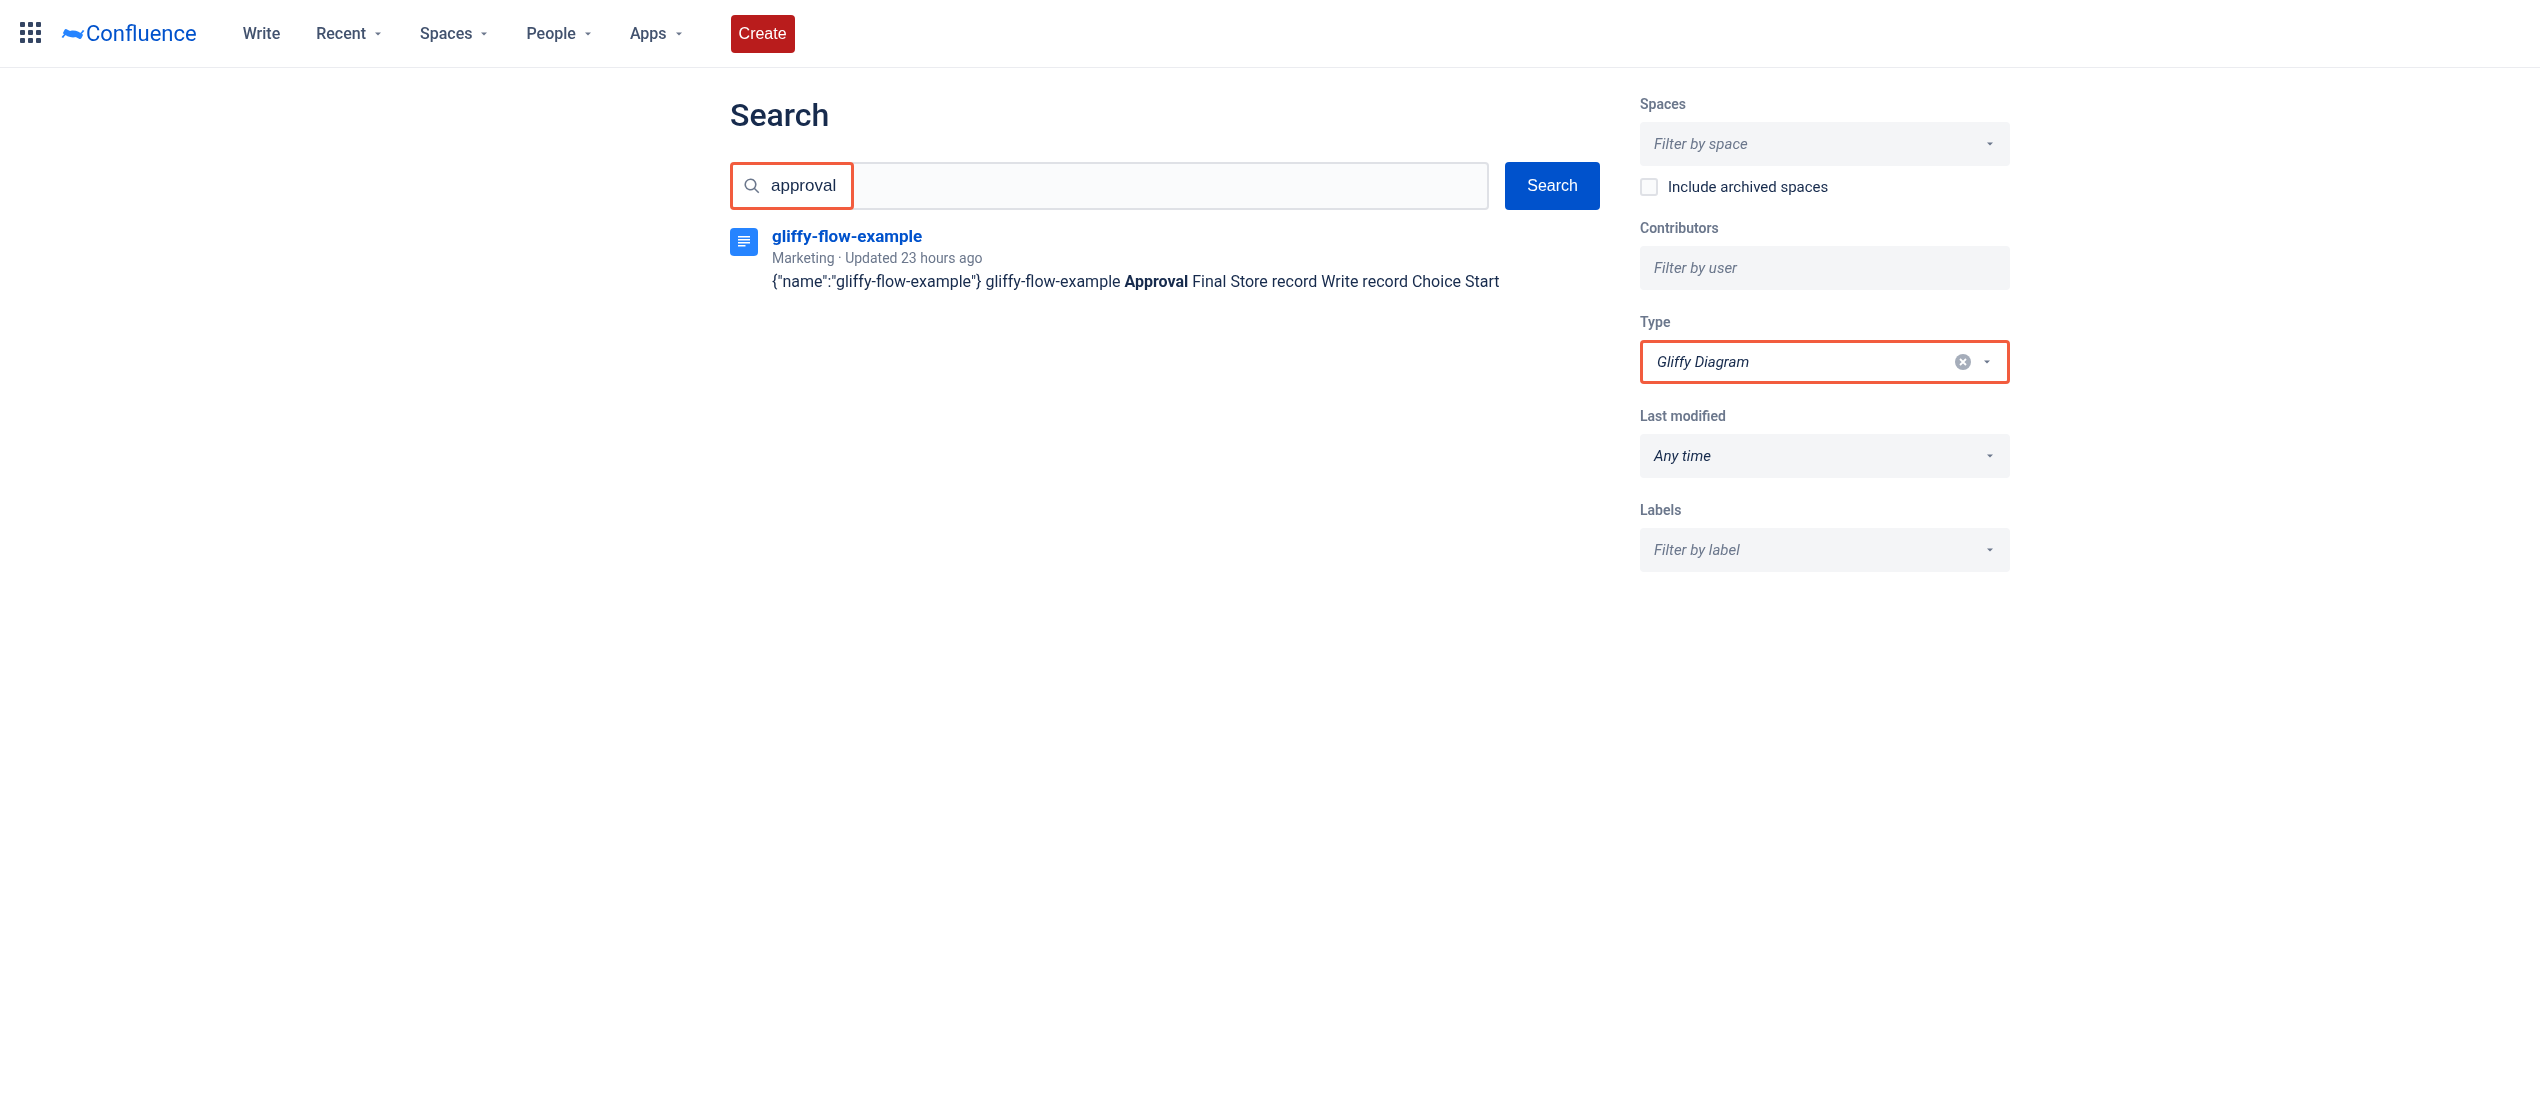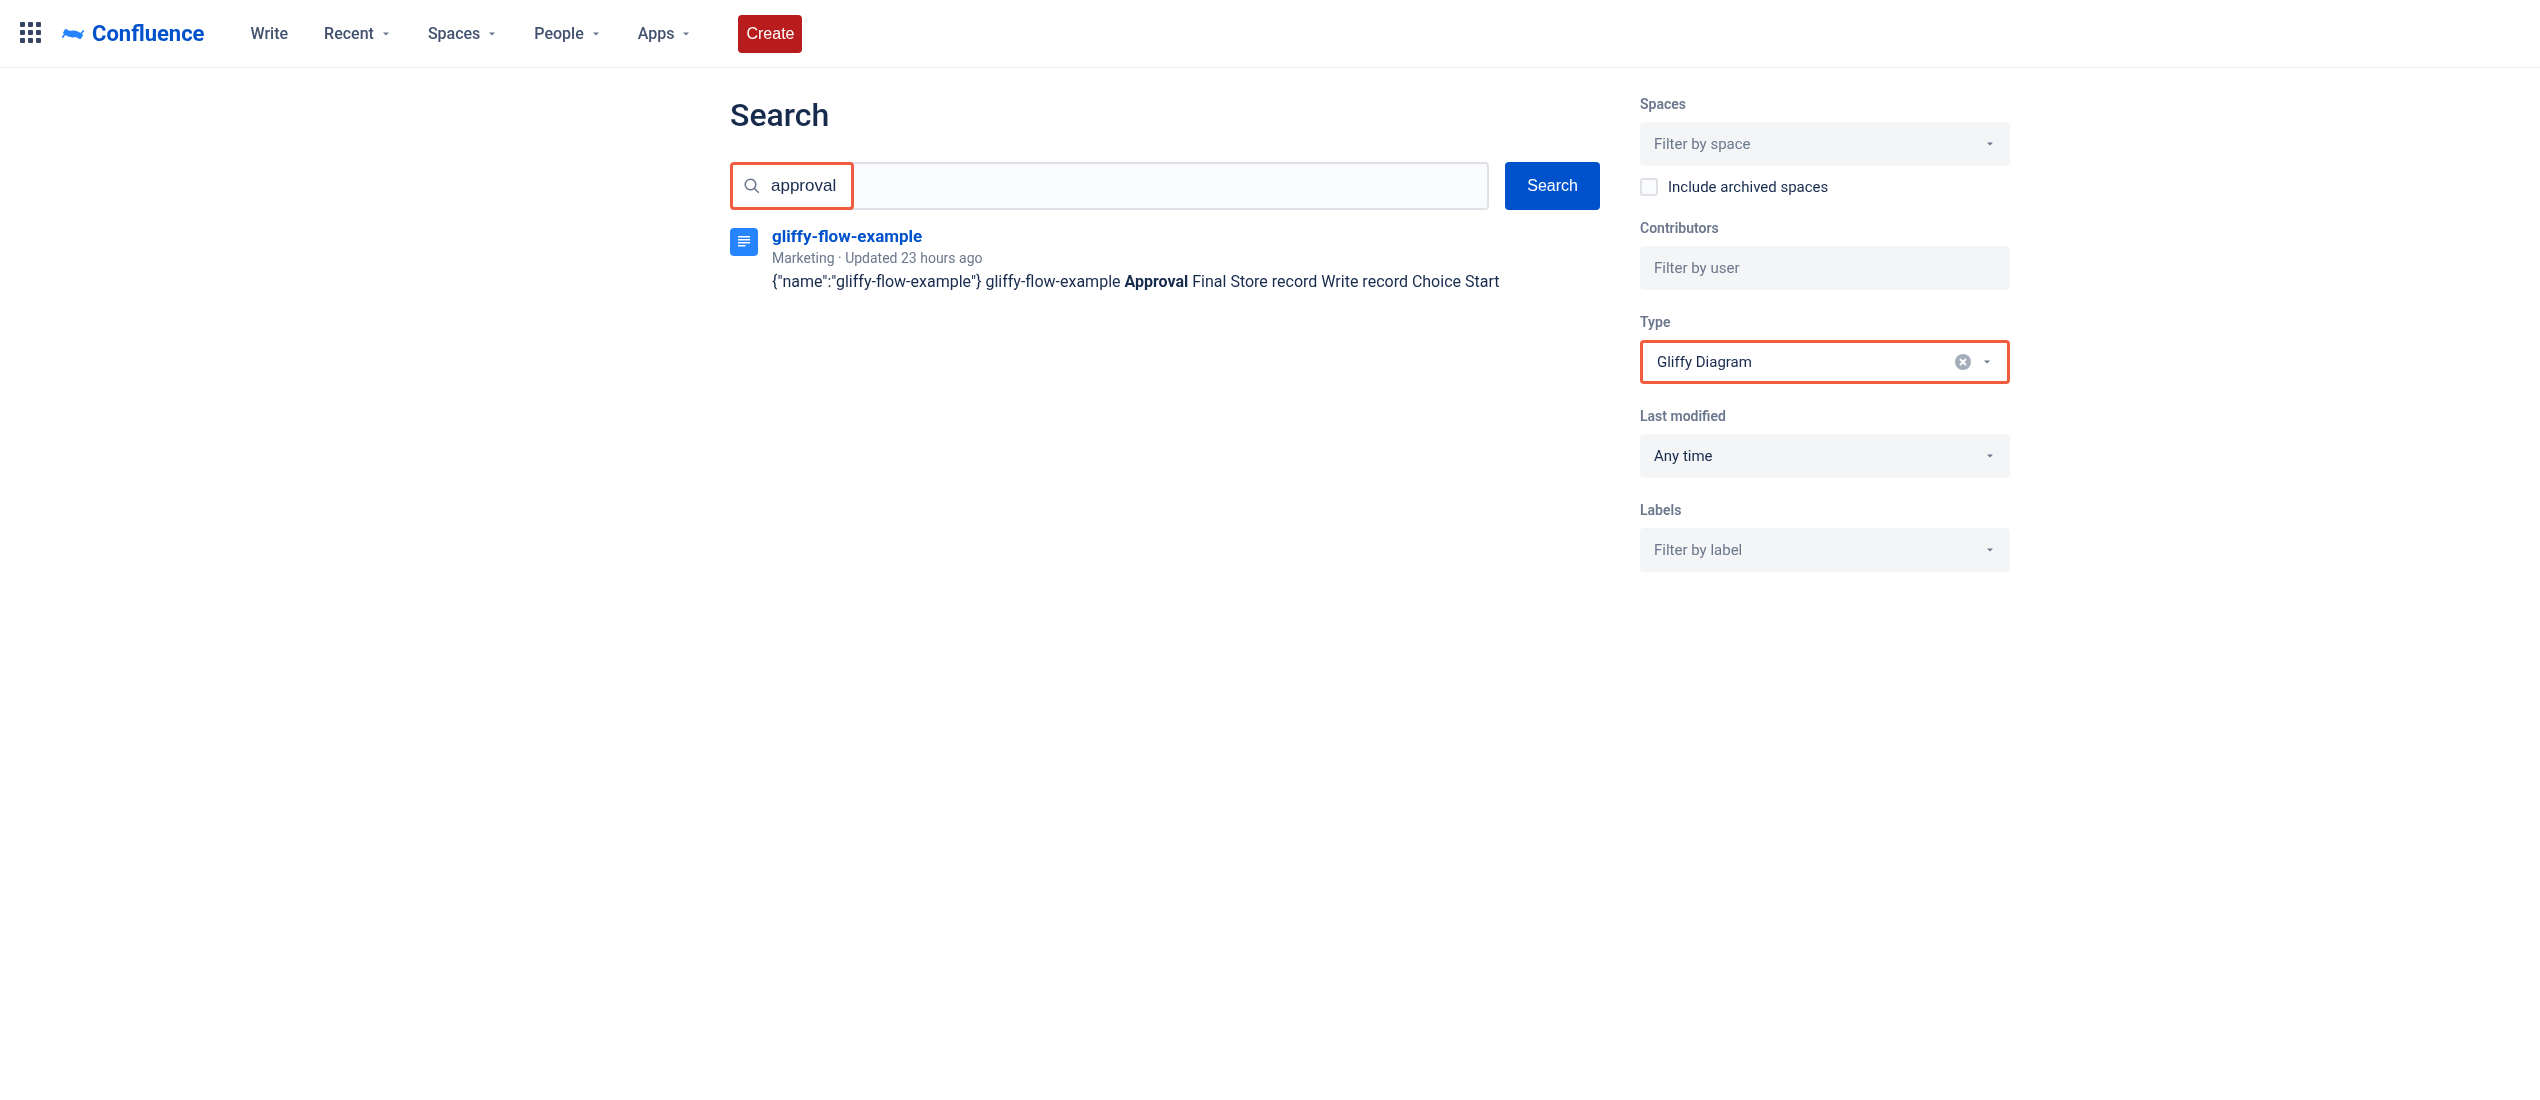--- a/index.html
+++ b/index.html
@@ -26,24 +26,23 @@
     cursor: pointer;
     margin-right: 8px;
   }
   .app-switcher span {
     background: #344563;
     border-radius: 1px;
   }
   .logo {
     display: flex;
     align-items: center;
-    gap: 6px;
     color: #0052CC;
     font-size: 22px;
-    font-weight: 700;
+    font-weight: 400;
     margin-right: 24px;
     cursor: pointer;
   }
   .logo svg { width: 26px; height: 26px; }
   .nav-item {
     display: flex;
     align-items: center;
     gap: 6px;
     padding: 8px 14px;
     color: #42526E;
@@ -182,20 +181,21 @@
     border: none;
     border-radius: 4px;
     height: 44px;
     display: flex;
     align-items: center;
     justify-content: space-between;
     padding: 0 14px;
     cursor: pointer;
     font-size: 15px;
     color: #172B4D;
+    font-style: italic;
   }
   .filter-select.placeholder { color: #6B778C; }
   .filter-select.highlighted {
     border: 3px solid #F25C3E;
     background: #fff;
   }
   .filter-select-right {
     display: flex;
     align-items: center;
     gap: 10px;

